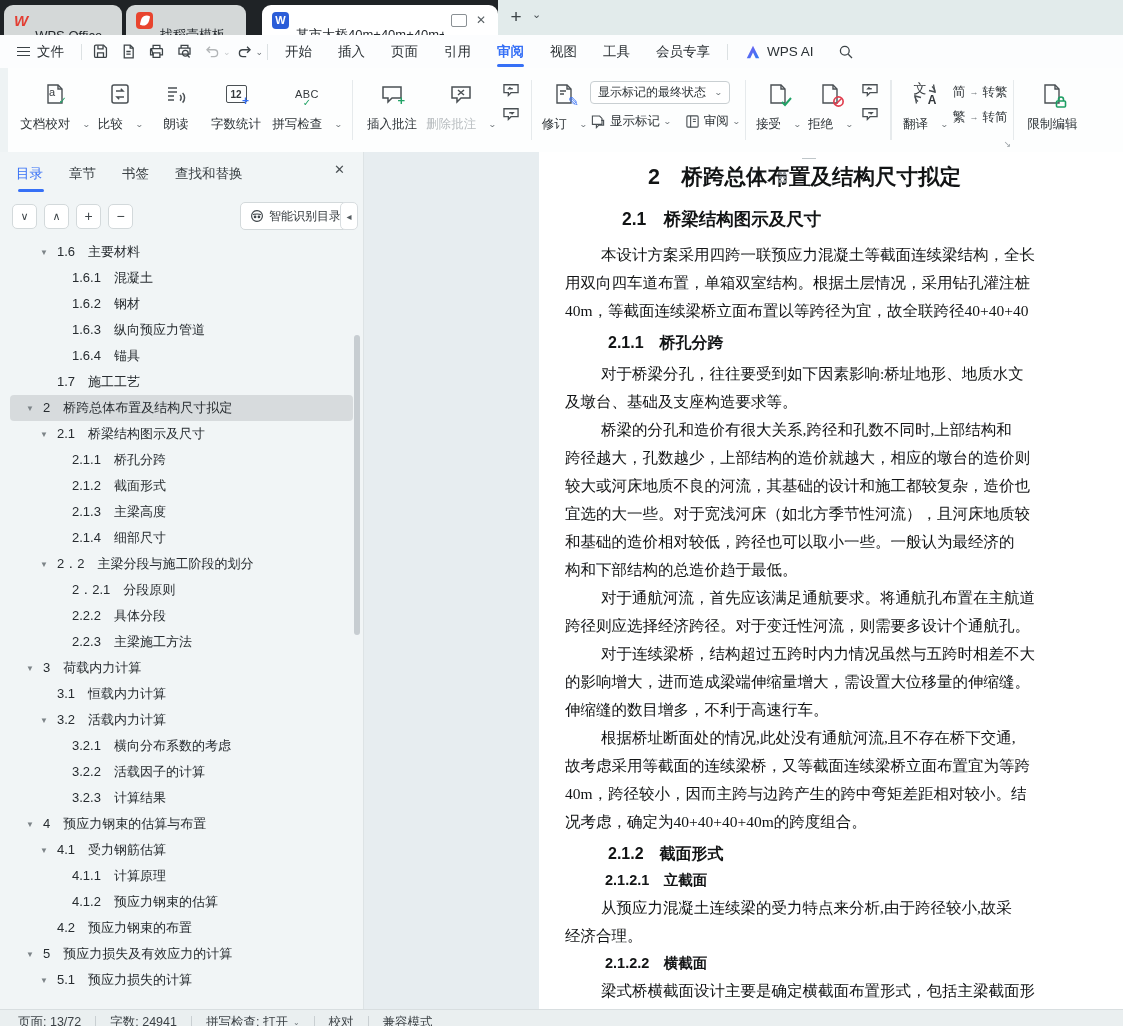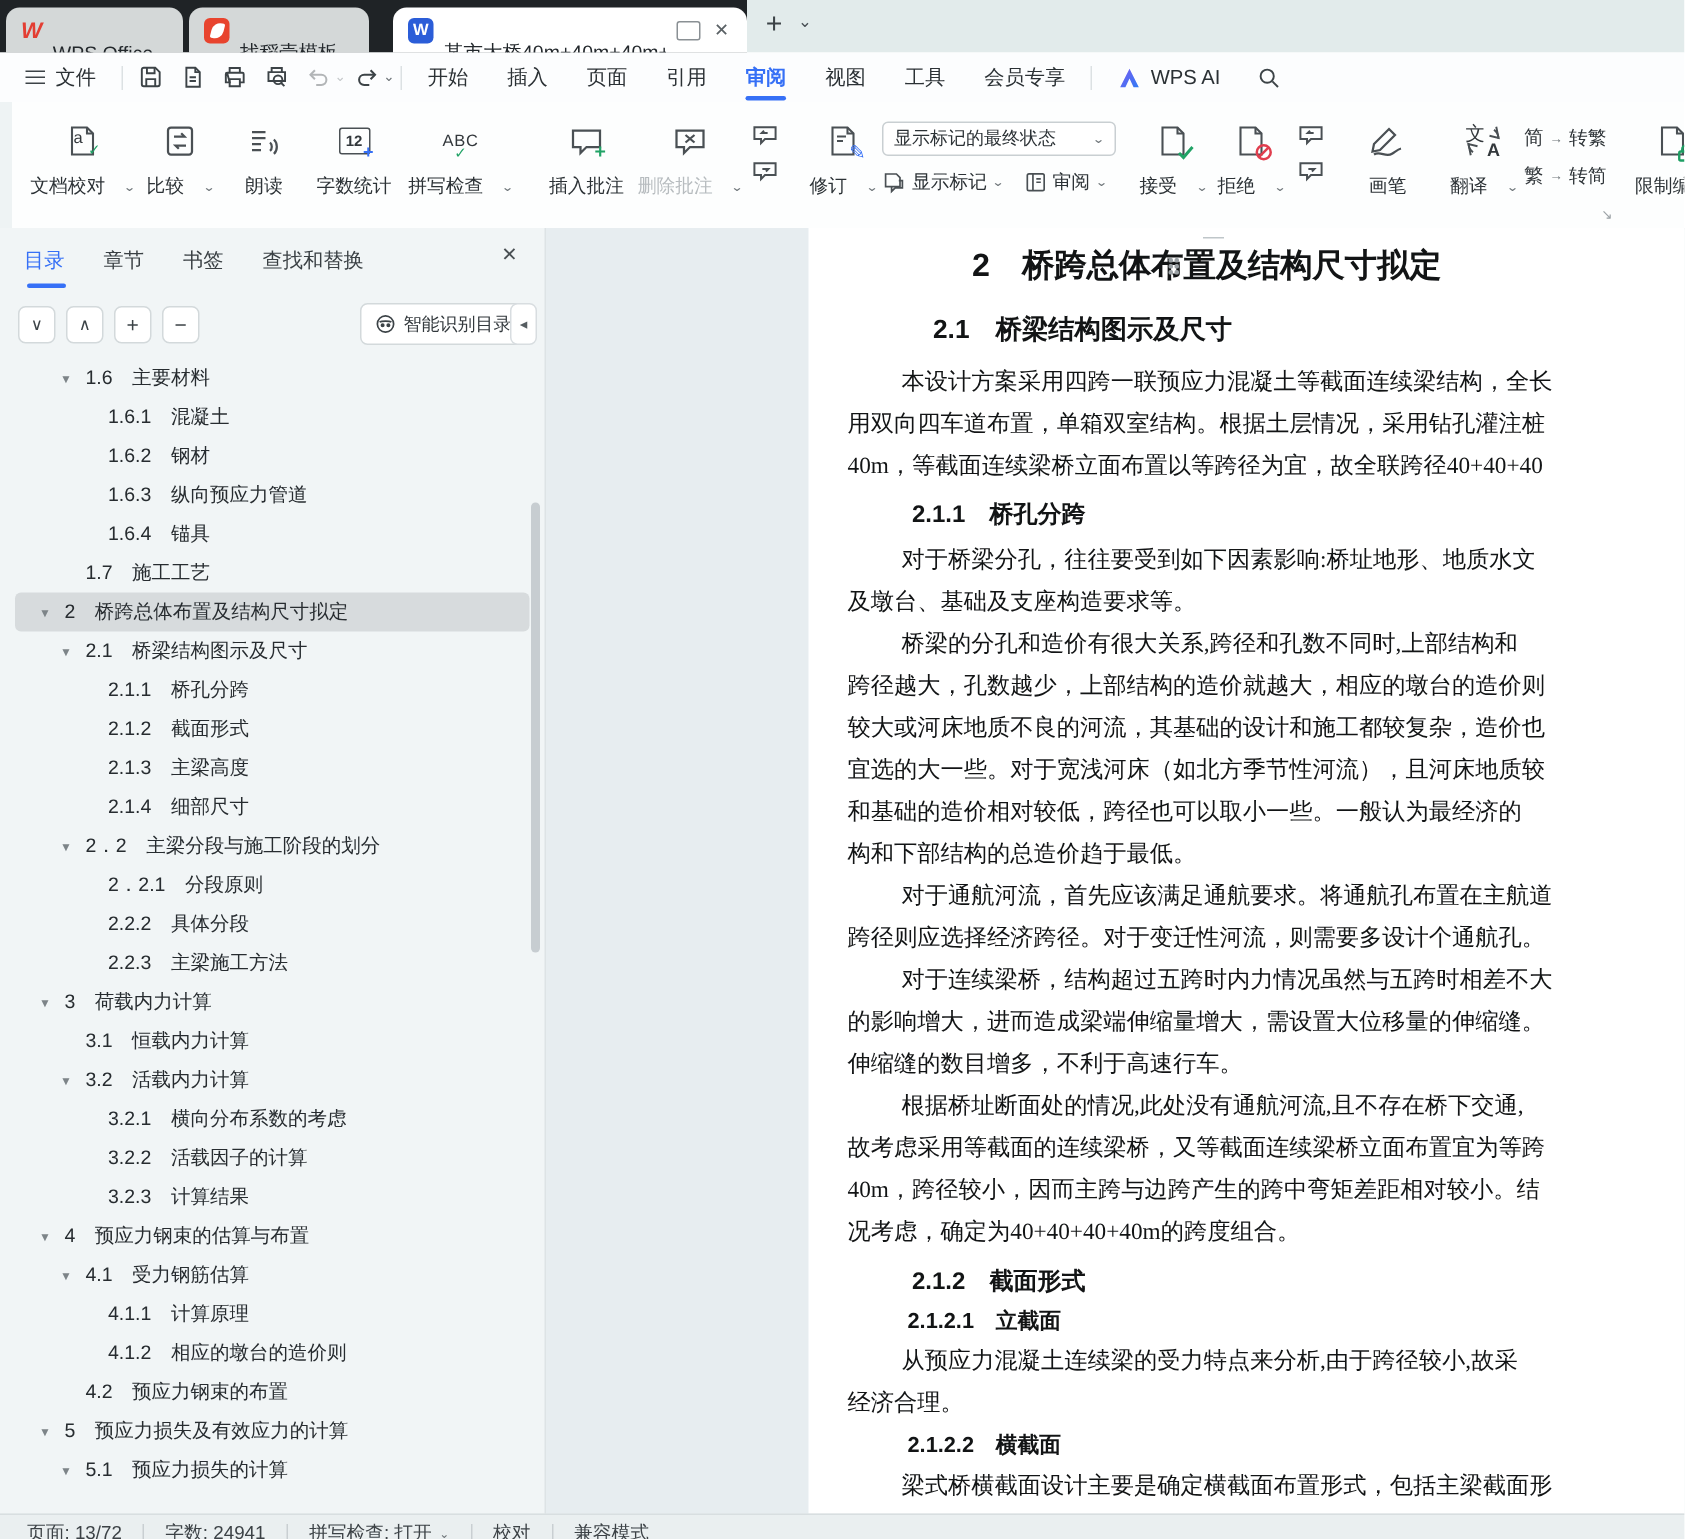--- a/index.html
+++ b/index.html
@@ -49,21 +49,21 @@
   .rgroup{display:flex;align-items:flex-start;padding:0 6px;position:relative;}
   .rdiv{width:1px;background:#e6eaec;margin:12px 0;}
   .bbtn{display:flex;flex-direction:column;align-items:center;padding-top:13px;gap:9px;min-width:56px;}
   .blabel{font-size:12.5px;color:#2c3236;white-space:nowrap;display:flex;align-items:center;gap:13px;}
   .caret{font-size:8px;color:#6f767a;transform:scaleX(1.3);}
   .gcheck{color:#21a366;font-weight:bold;}
   .rdis .blabel{color:#b7bcbf;}
   .minicol{display:flex;flex-direction:column;justify-content:center;gap:8px;padding:14px 4px 0 4px;}
   .miniicon{width:20px;height:16px;display:flex;align-items:center;justify-content:center;}
   .rcol{display:flex;flex-direction:column;padding-top:13px;gap:9px;}
-  .combo{width:156px;height:23px;border:1px solid #c9cfd2;border-radius:4px;display:flex;align-items:center;
+  .combo{width:140px;height:23px;border:1px solid #c9cfd2;border-radius:4px;display:flex;align-items:center;
          font-size:12px;color:#2c3236;padding:0 7px;justify-content:space-between;background:#fff;box-sizing:border-box;}
   .rrow{display:flex;align-items:center;gap:14px;}
   .rsmall{display:flex;align-items:center;gap:4px;font-size:12.5px;color:#2c3236;white-space:nowrap;}
   .cornerexp{position:absolute;right:2px;bottom:3px;font-size:9px;color:#9aa1a5;transform:rotate(0deg);}
   .iconbox{position:relative;width:26px;height:26px;display:flex;align-items:center;justify-content:center;}
   .ov{position:absolute;font-size:10px;line-height:1;}
   .countbox{width:19px;height:16px;border:1.4px solid #4a5054;border-radius:2px;display:flex;align-items:center;justify-content:center;
             font-size:10px;color:#33383c;font-weight:bold;}
   .abc{font-size:11px;font-weight:normal;color:#33383c;letter-spacing:.5px;}
   .hanicon{font-size:13px;color:#33383c;}
@@ -405,33 +405,20 @@
         </span>
         <span class="miniicon">
           <svg width="18" height="15" viewBox="0 0 20 17" fill="none" stroke="#4a5054" stroke-width="1.5">
               <path d="M2 2h16v9h-8l-3 3v-3H2z"></path>
               <path d="M8 6.5h4.5l-1.8 1.8"></path>
             </svg>
         </span>
       </div>
     </div>
     <div class="rdiv"></div>
-    <div class="rgroup">
-      <div class="bbtn" style="min-width:50px;">
-        <span class="iconbox">
-          <svg width="26" height="24" viewBox="0 0 26 24" fill="none" stroke="#4a5054" stroke-width="1.5">
-              <path d="M14 4l4 4L8 18l-5 1 1-5z"></path>
-              <path d="M4 21c4-2.5 8 2 12-.5 2.5-1.6 4-3 6-3.5"></path>
-            </svg>
-        </span>
-        <span class="blabel">
-            <span>画笔</span>
-          </span>
-      </div>
-    </div>
     <div class="rdiv"></div>
     <div class="rgroup">
       <div class="bbtn" style="min-width:54px;">
         <span class="iconbox">
           <i class="ov hanicon" style="left:1px;top:1px;font-style:normal;">文</i>
           <i class="ov" style="right:2px;bottom:1px;font-style:normal;color:#33383c;font-size:12px;font-weight:bold;">A</i>
           <svg style="position:absolute;left:0;top:0;" width="26" height="26" viewBox="0 0 26 26" fill="none" stroke="#4a5054" stroke-width="1.3">
               <path d="M20 5.5c2 1.5 3 3.5 3 6M6 20.5c-2-1.5-3-3.5-3-6"></path>
               <path d="M21.5 3.5 23 11l-6-1.5M4.5 22.5 3 15l6 1.5"></path>
             </svg>
@@ -577,21 +564,21 @@
           <span class="txt"><span class="num">4</span><span class="lab">预应力钢束的估算与布置</span></span>
         </div>
         <div class="toc-row l2">
           <span class="arr">▼</span>
           <span class="txt"><span class="num">4.1</span><span class="lab">受力钢筋估算</span></span>
         </div>
         <div class="toc-row l3">
           <span class="txt"><span class="num">4.1.1</span><span class="lab">计算原理</span></span>
         </div>
         <div class="toc-row l3">
-          <span class="txt"><span class="num">4.1.2</span><span class="lab">相应的墩台的造价则</span></span>
+          <span class="txt"><span class="num">4.1.2</span><span class="lab">预应力钢束的估算</span></span>
         </div>
         <div class="toc-row l2">
           <span class="txt"><span class="num">4.2</span><span class="lab">预应力钢束的布置</span></span>
         </div>
         <div class="toc-row l1">
           <span class="arr">▼</span>
           <span class="txt"><span class="num">5</span><span class="lab">预应力损失及有效应力的计算</span></span>
         </div>
         <div class="toc-row l2">
           <span class="arr">▼</span>

